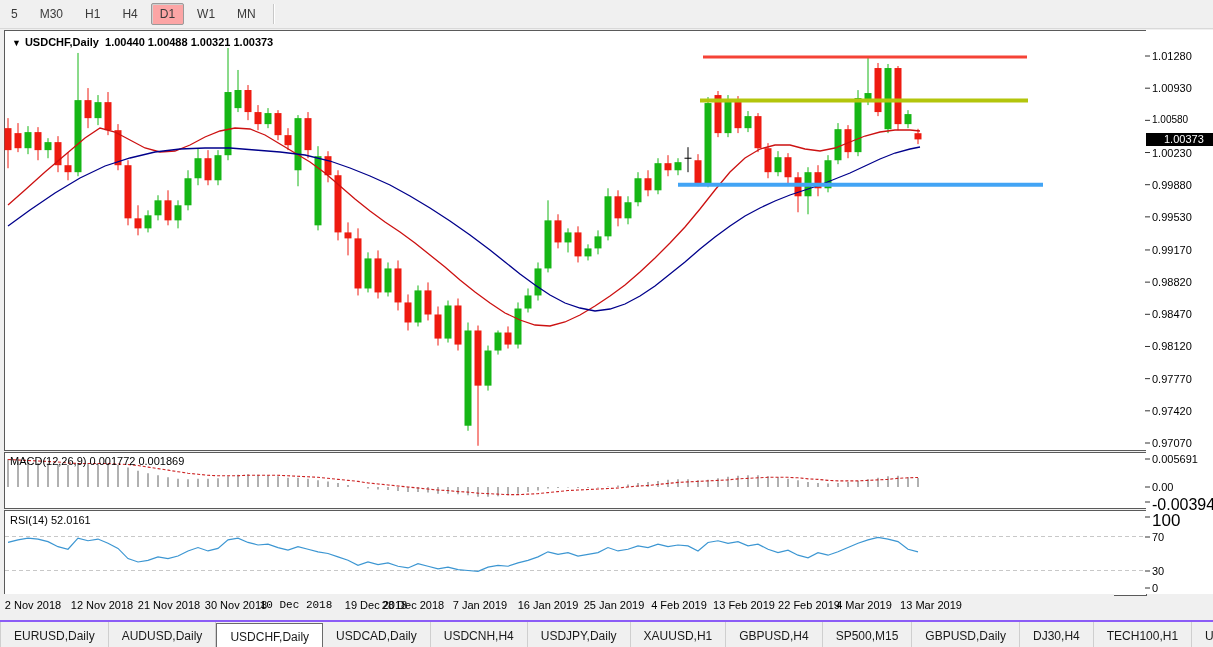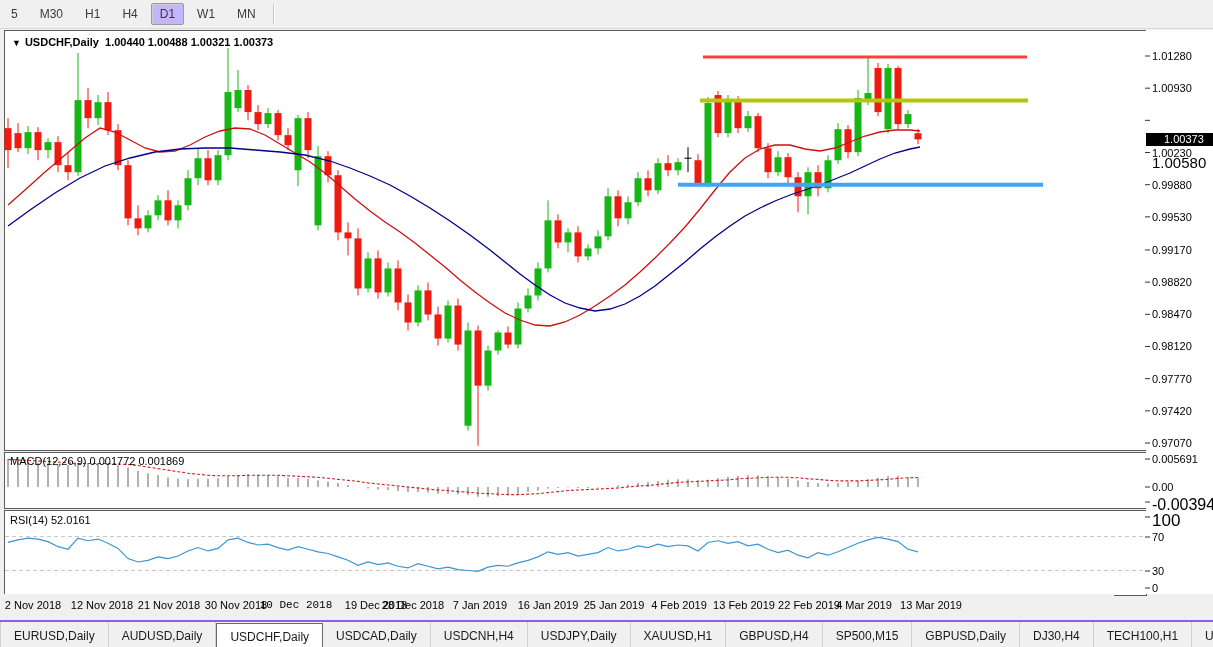--- a/index.html
+++ b/index.html
@@ -3,21 +3,21 @@
 <meta charset="utf-8">
 <style>
   html,body{margin:0;padding:0}
   body{width:1213px;height:647px;position:relative;background:#f0f0f0;
        font-family:"Liberation Sans",sans-serif;overflow:hidden;color:#000}
   
   #toolbar{position:absolute;left:0;top:0;width:1213px;height:28px;background:#f0f0f0;
            border-bottom:1px solid #d9d9d9;display:flex;align-items:center}
   .tf-btn{font-size:12px;color:#3a3a3a;padding:3px 8px;margin:0 2px;border:1px solid transparent;
           border-radius:2px;cursor:default;white-space:nowrap}
-  .tf-btn.active{background:#c4b5fd;border:1px solid #9a9a9a;box-shadow:inset 1px 1px 0 #cfcfcf}
+  .tf-btn.active{background:#fca5a5;border:1px solid #9a9a9a;box-shadow:inset 1px 1px 0 #cfcfcf}
   .tb-sep{width:1px;height:20px;background:#c8c8c8;border-right:1px solid #fff;margin:0 6px}
   
   .panel{position:absolute;left:4px;width:1141px;background:#fff;border:1px solid #5a5a5a}
   #panel-main{top:30px;height:419px}
   #panel-macd{top:452px;height:55px}
   #panel-rsi{top:510px;height:84px}
   #scale-col{position:absolute;left:1146px;top:30px;width:67px;height:564px;background:#fff}
   #plot{position:absolute;left:0;top:0;width:1213px;height:647px;pointer-events:none}
   #price-badge{position:absolute;left:1146px;width:60px;height:13px;background:#000;color:#fff;
                font-size:11px;line-height:13px;padding-left:18px}
@@ -421,21 +421,21 @@
     <div class="tab">GBPUSD,H4</div>
     <div class="tab">SP500,M15</div>
     <div class="tab">GBPUSD,Daily</div>
     <div class="tab">DJ30,H4</div>
     <div class="tab">TECH100,H1</div>
     <div class="tab">UKC</div>
   </div>
 
 <div style="position: absolute; left: 1152px; top: 50px; font-size: 11px;">1.01280</div>
 <div style="position: absolute; left: 1152px; top: 82.1734px; font-size: 11px;">1.00930</div>
-<div style="position: absolute; left: 1152px; top: 114.347px; font-size: 15px; margin-top: 40px;">1.00580</div>
+<div style="position: absolute; left: 1152px; top: 114.347px; font-size: 10px;">1.00580</div>
 <div style="position: absolute; left: 1152px; top: 146.52px; font-size: 11px;">1.00230</div>
 <div style="position: absolute; left: 1152px; top: 178.694px; font-size: 11px;">0.99880</div>
 <div style="position: absolute; left: 1152px; top: 210.867px; font-size: 11px;">0.99530</div>
 <div style="position: absolute; left: 1152px; top: 243.96px; font-size: 11px;">0.99170</div>
 <div style="position: absolute; left: 1152px; top: 276.133px; font-size: 11px;">0.98820</div>
 <div style="position: absolute; left: 1152px; top: 308.306px; font-size: 11px;">0.98470</div>
 <div style="position: absolute; left: 1152px; top: 340.48px; font-size: 11px;">0.98120</div>
 <div style="position: absolute; left: 1152px; top: 372.653px; font-size: 11px;">0.97770</div>
 <div style="position: absolute; left: 1152px; top: 404.827px; font-size: 11px;">0.97420</div>
 <div style="position: absolute; left: 1152px; top: 437px; font-size: 11px;">0.97070</div>

